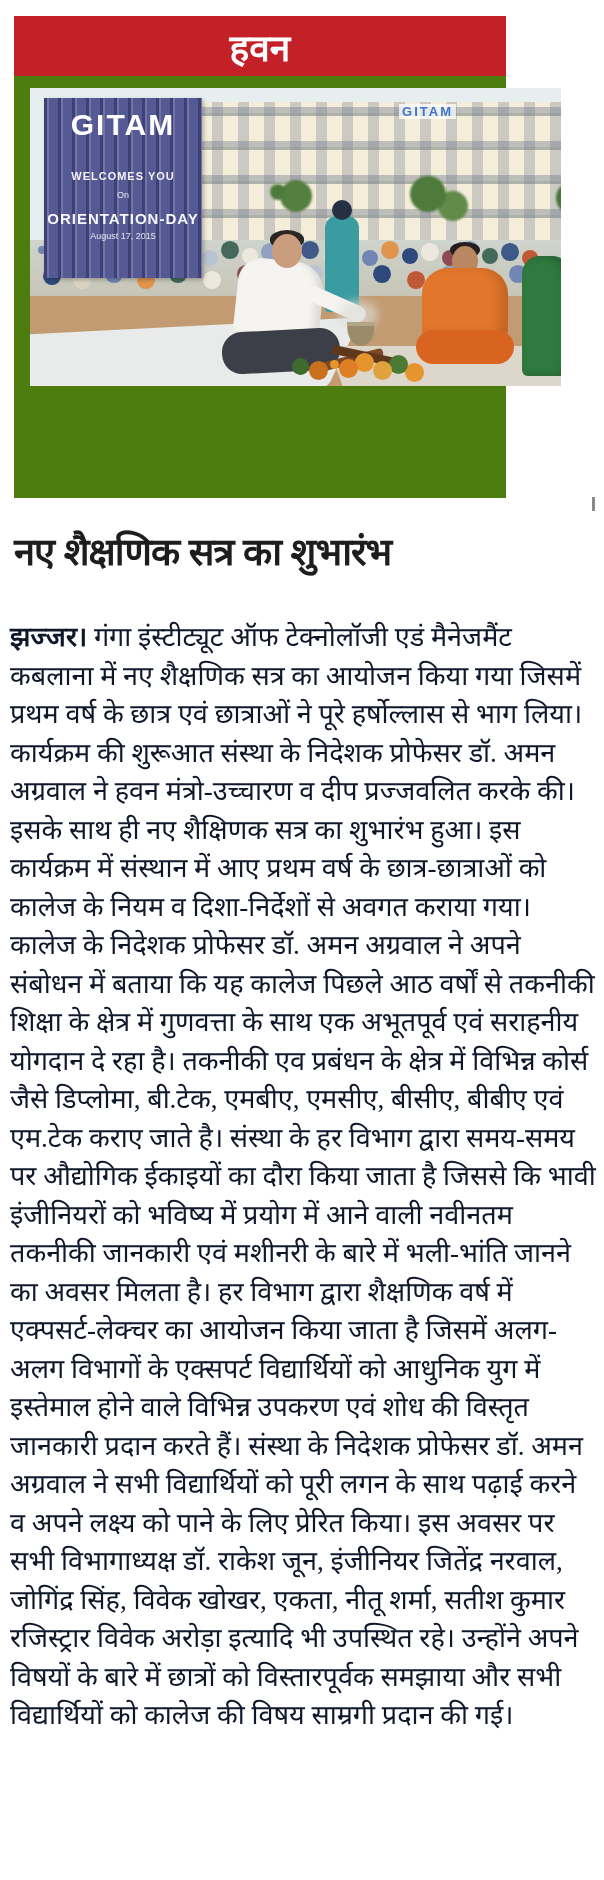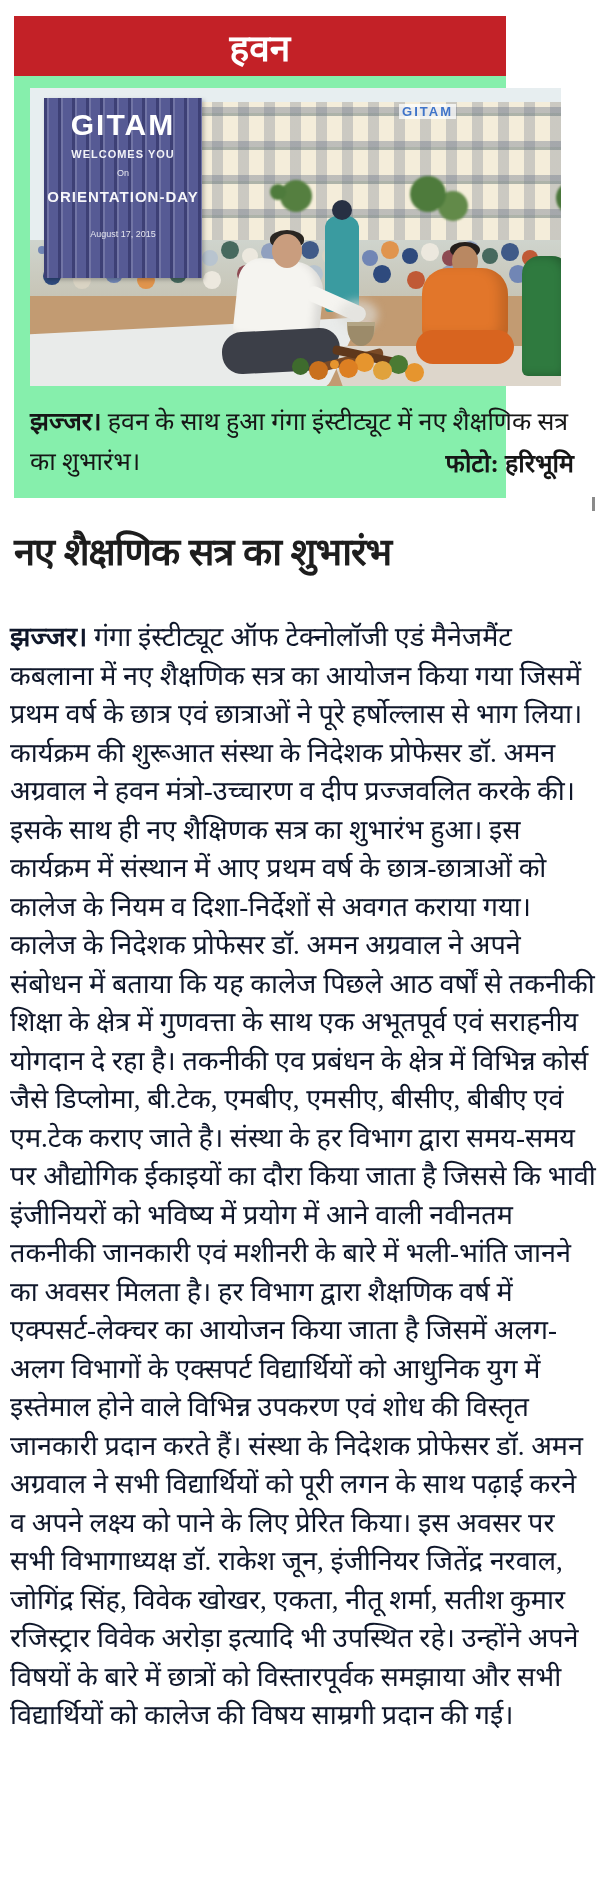--- a/index.html
+++ b/index.html
@@ -6,21 +6,21 @@
   html,body { background:#ffffff; }
   body {
     width:604px; height:1880px; position:relative;
     font-family:"Liberation Serif","DejaVu Serif",serif;
     color:#1f1f1f; overflow:hidden;
   }
 
   
   .news-box {
     position:absolute; left:14px; top:16px; width:492px; height:482px;
-    background:#86efac;
+    background:#4d7c0f;
   }
   .section-bar {
     height:60px; background:#c32127; display:flex; align-items:center; justify-content:center;
   }
   .section-bar .title {
     color:#ffffff; font-weight:bold; font-size:37px;
     font-family:"Liberation Sans","DejaVu Sans",sans-serif;
   }
 
   
@@ -74,24 +74,24 @@
 
   .banner {
     position:absolute; left:14px; top:10px; width:158px; height:180px;
     background:
       repeating-linear-gradient(90deg, rgba(15,15,60,.35) 0 3px, rgba(255,255,255,.16) 3px 5px, transparent 5px 14px),
       #565a94;
     color:#fff; text-align:center; font-family:"Liberation Sans","DejaVu Sans",sans-serif;
     box-shadow:2px 2px 4px rgba(0,0,0,.25);
   }
   .banner .b1 { font-size:30px; font-weight:bold; letter-spacing:2px; margin-top:10px; }
-  .banner .b2 { font-size:11px; font-weight:bold; margin-top:6px; letter-spacing:1px; opacity:.92; }
+  .banner .b2 { font-size:11px; font-weight:bold; margin-top:28px; letter-spacing:1px; opacity:.92; }
   .banner .b3 { font-size:9px;  margin-top:8px; opacity:.85; }
   .banner .b4 { font-size:15px; font-weight:bold; margin-top:10px; letter-spacing:1px; opacity:.95; }
-  .banner .b5 { font-size:9px;  margin-top:24px; opacity:.85; }
+  .banner .b5 { font-size:9px;  margin-top:4px; opacity:.85; }
 
   .standing-woman { position:absolute; left:295px; top:128px; width:34px; height:96px;
     background:#3a9ba0; border-radius:12px 12px 4px 4px; }
   .standing-woman .head { position:absolute; left:7px; top:-16px; width:20px; height:20px;
     border-radius:50%; background:#273043; }
 
   .man { position:absolute; left:178px; top:146px; width:150px; height:150px; }
   .man .head  { position:absolute; left:64px; top:0; width:30px; height:34px; border-radius:50%; background:#c99d7e; }
   .man .hair  { position:absolute; left:62px; top:-4px; width:34px; height:18px; border-radius:50% 50% 40% 40%; background:#2a2622; }
   .man .shirt { position:absolute; left:28px; top:26px; width:86px; height:84px; border-radius:24px 30px 10px 10px;
@@ -193,24 +193,20 @@
 
     <div class="woman-orange">
       <div class="hair"></div>
       <div class="head"></div>
       <div class="body"></div>
       <div class="legs"></div>
     </div>
     <div class="woman-green"></div>
   </div>
 
-  <div class="caption">
-    <span class="dateline">झज्जर।</span><span> हवन के साथ हुआ गंगा इंस्टीट्यूट में नए शैक्षणिक सत्र का शुभारंभ।</span>
-    <span class="credit">फोटो: हरिभूमि</span>
-  </div>
 </div>
 
 <div class="corner-tick"></div>
 
 <h1 class="headline">नए शैक्षणिक सत्र का शुभारंभ</h1>
 
 <p class="article-body">
   <span class="dateline">झज्जर।</span><span> गंगा इंस्टीट्यूट ऑफ टेक्नोलॉजी एडं मैनेजमैंट कबलाना में नए शैक्षणिक सत्र का आयोजन किया गया जिसमें प्रथम वर्ष के छात्र एवं छात्राओं ने पूरे हर्षोल्लास से भाग लिया। कार्यक्रम की शुरूआत संस्था के निदेशक प्रोफेसर डॉ. अमन अग्रवाल ने हवन मंत्रो-उच्चारण व दीप प्रज्जवलित करके की। इसके साथ ही नए शैक्षिणक सत्र का शुभारंभ हुआ। इस कार्यक्रम में संस्थान में आए प्रथम वर्ष के छात्र-छात्राओं को कालेज के नियम व दिशा-निर्देशों से अवगत कराया गया। कालेज के निदेशक प्रोफेसर डॉ. अमन अग्रवाल ने अपने संबोधन में बताया कि यह कालेज पिछले आठ वर्षों से तकनीकी शिक्षा के क्षेत्र में गुणवत्ता के साथ एक अभूतपूर्व एवं सराहनीय योगदान दे रहा है। तकनीकी एव प्रबंधन के क्षेत्र में विभिन्न कोर्स जैसे डिप्लोमा, बी.टेक, एमबीए, एमसीए, बीसीए, बीबीए एवं एम.टेक कराए जाते है। संस्था के हर विभाग द्वारा समय-समय पर औद्योगिक ईकाइयों का दौरा किया जाता है जिससे कि भावी इंजीनियरों को भविष्य में प्रयोग में आने वाली नवीनतम तकनीकी जानकारी एवं मशीनरी के बारे में भली-भांति जानने का अवसर मिलता है। हर विभाग द्वारा शैक्षणिक वर्ष में एक्पसर्ट-लेक्चर का आयोजन किया जाता है जिसमें अलग-अलग विभागों के एक्सपर्ट विद्यार्थियों को आधुनिक युग में इस्तेमाल होने वाले विभिन्न उपकरण एवं शोध की विस्तृत जानकारी प्रदान करते हैं। संस्था के निदेशक प्रोफेसर डॉ. अमन अग्रवाल ने सभी विद्यार्थियों को पूरी लगन के साथ पढ़ाई करने व अपने लक्ष्य को पाने के लिए प्रेरित किया। इस अवसर पर सभी विभागाध्यक्ष डॉ. राकेश जून, इंजीनियर जितेंद्र नरवाल, जोगिंद्र सिंह, विवेक खोखर, एकता, नीतू शर्मा, सतीश कुमार रजिस्ट्रार विवेक अरोड़ा इत्यादि भी उपस्थित रहे। उन्होंने अपने विषयों के बारे में छात्रों को विस्तारपूर्वक समझाया और सभी विद्यार्थियों को कालेज की विषय साम्रगी प्रदान की गई।</span>
 </p>
 

